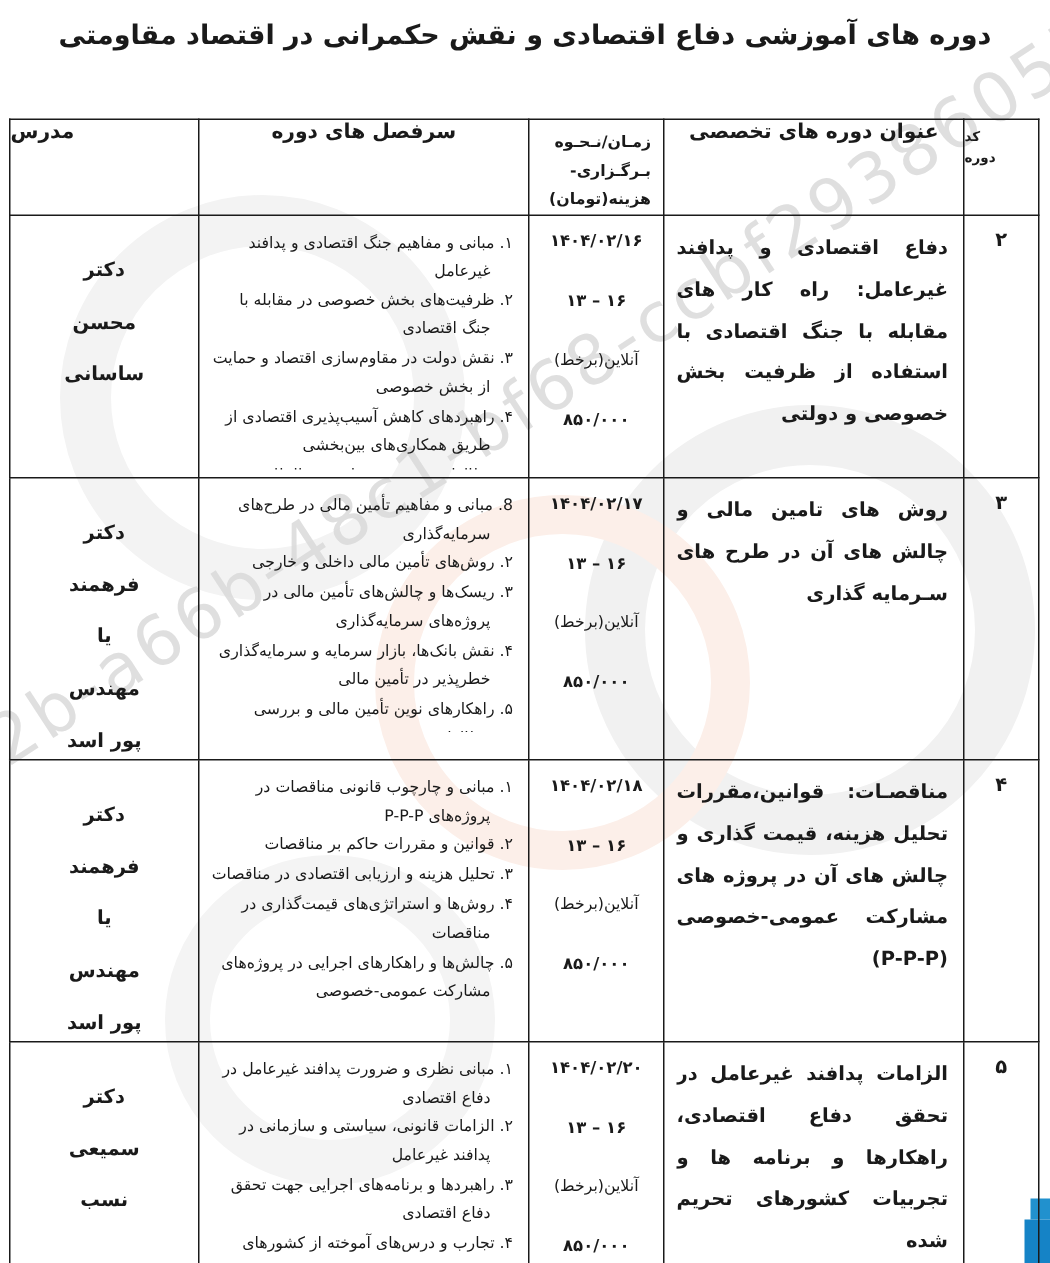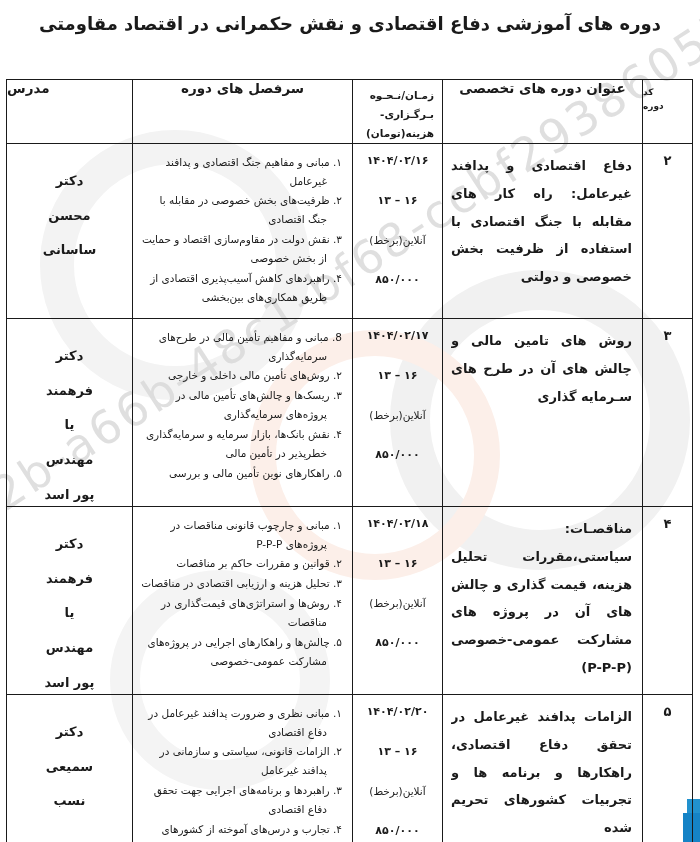--- a/index.html
+++ b/index.html
@@ -211,21 +211,21 @@
             <div class="iname">یا</div>
             <div class="iname">مهندس</div>
             <div class="iname">پور اسد</div>
           </div>
         </td>
       </tr>
 
       <tr class="row-2">
         <td class="c-code">۴</td>
         <td class="c-title">
-          <div class="wrap">مناقصـات: سیاستی،مقررات تحلیل هزینه، قیمت گذاری و چالش های آن در پروژه های مشارکت عمومی-خصوصی (P-P-P)</div>
+          <div class="wrap">مناقصـات: قوانین،مقررات تحلیل هزینه، قیمت گذاری و چالش های آن در پروژه های مشارکت عمومی-خصوصی (P-P-P)</div>
         </td>
         <td class="c-sched">
           <div class="num">۱۴۰۴/۰۲/۱۸</div>
           <div class="num">۱۳ – ۱۶</div>
           <div class="mode">آنلاین(برخط)</div>
           <div class="num">۸۵۰/۰۰۰</div>
         </td>
         <td class="c-topics">
           <div class="wrap">
             <div class="topic">۱. مبانی و چارچوب قانونی مناقصات در پروژه‌های P-P-P</div>

